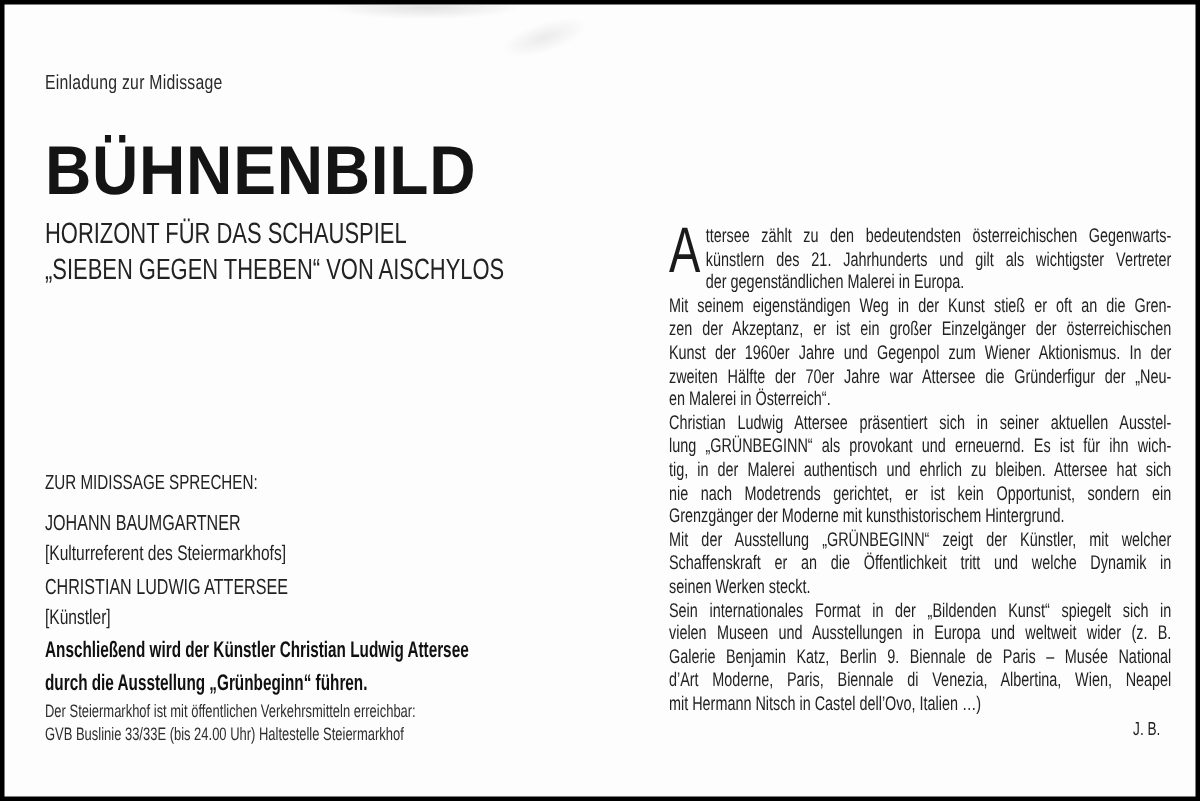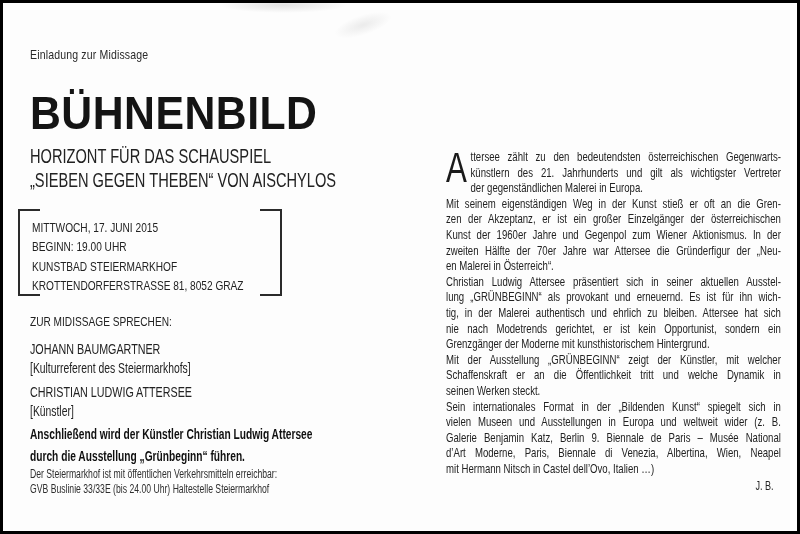--- a/index.html
+++ b/index.html
@@ -56,30 +56,20 @@
   <div class="left-col">
     <div class="eyebrow sx nw">Einladung zur Midissage</div>
 
     <h1 class="title sx nw" style="margin:0;">BÜHNENBILD</h1>
 
     <div class="subtitle sx">
       <div class="nw">HORIZONT FÜR DAS SCHAUSPIEL</div>
       <div class="nw">„SIEBEN GEGEN THEBEN“ VON AISCHYLOS</div>
     </div>
 
-    <div class="event-box">
-      <div class="bracket bl"></div>
-      <div class="bracket br"></div>
-      <div class="event-lines">
-        <div class="nw">MITTWOCH, 17. JUNI 2015</div>
-        <div class="nw">BEGINN: 19.00 UHR</div>
-        <div class="nw">KUNSTBAD STEIERMARKHOF</div>
-        <div class="nw">KROTTENDORFERSTRASSE 81, 8052 GRAZ</div>
-      </div>
-    </div>
 
     <div class="speak-head sx nw">ZUR MIDISSAGE SPRECHEN:</div>
 
     <div class="speaker sp0">
       <div class="nw">JOHANN BAUMGARTNER</div>
       <div class="role nw">[Kulturreferent des Steiermarkhofs]</div>
     </div>
     <div class="speaker sp1">
       <div class="nw">CHRISTIAN LUDWIG ATTERSEE</div>
       <div class="role nw">[Künstler]</div>

